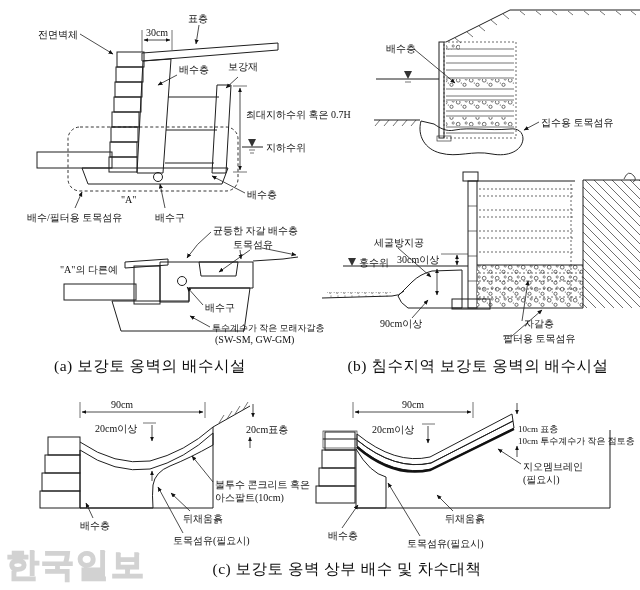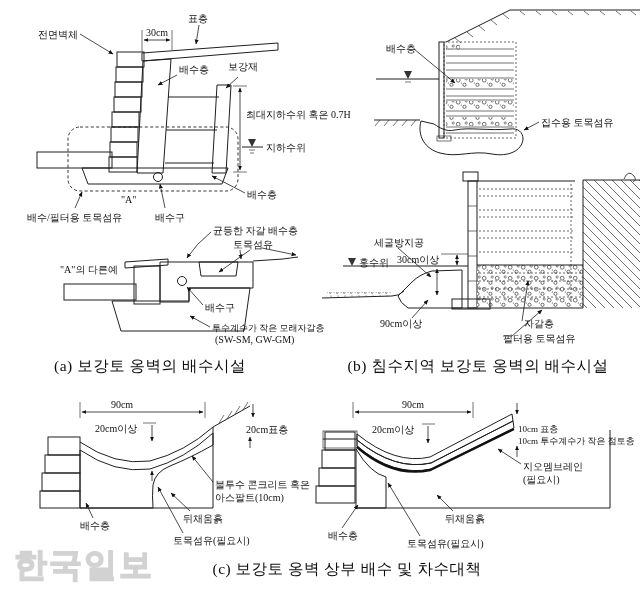--- a/index.html
+++ b/index.html
@@ -9,21 +9,21 @@
   .ln{stroke:#1f1f1f;stroke-width:1;fill:none;}
   .thin{stroke:#2a2a2a;stroke-width:.65;fill:none;}
   .dash{stroke:#1f1f1f;stroke-width:.9;fill:none;stroke-dasharray:3 2.4;}
   .dash2{stroke:#2a2a2a;stroke-width:.7;fill:none;stroke-dasharray:2 2;}
   .lead{stroke:#1f1f1f;stroke-width:.8;fill:none;}
   .lb{font-family:"Liberation Serif",serif;font-size:10px;fill:#111;}
   .lbs{font-family:"Liberation Serif",serif;font-size:9px;fill:#111;}
   .cap{font-family:"Liberation Serif",serif;font-size:15.5px;fill:#0d0d0d;letter-spacing:.5px;}
   .wm{position:absolute;left:6px;top:543px;font-family:"Liberation Sans",sans-serif;
       font-weight:bold;font-size:33px;letter-spacing:2px;color:#f7f7f7;
-      -webkit-text-stroke:1.4px #d2d2d2;user-select:none;margin-left:8px;}
+      -webkit-text-stroke:1.4px #d2d2d2;user-select:none;}
 </style>
 </head>
 <body>
 
 <div class="page">
 
 <svg width="640" height="590" viewBox="0 0 640 590">
 <defs>
   <marker id="ar" markerWidth="7" markerHeight="6" refX="5.6" refY="2.6" orient="auto-start-reverse">
     <path d="M0,0 L6,2.6 L0,5.2 Z" fill="#111"></path>

